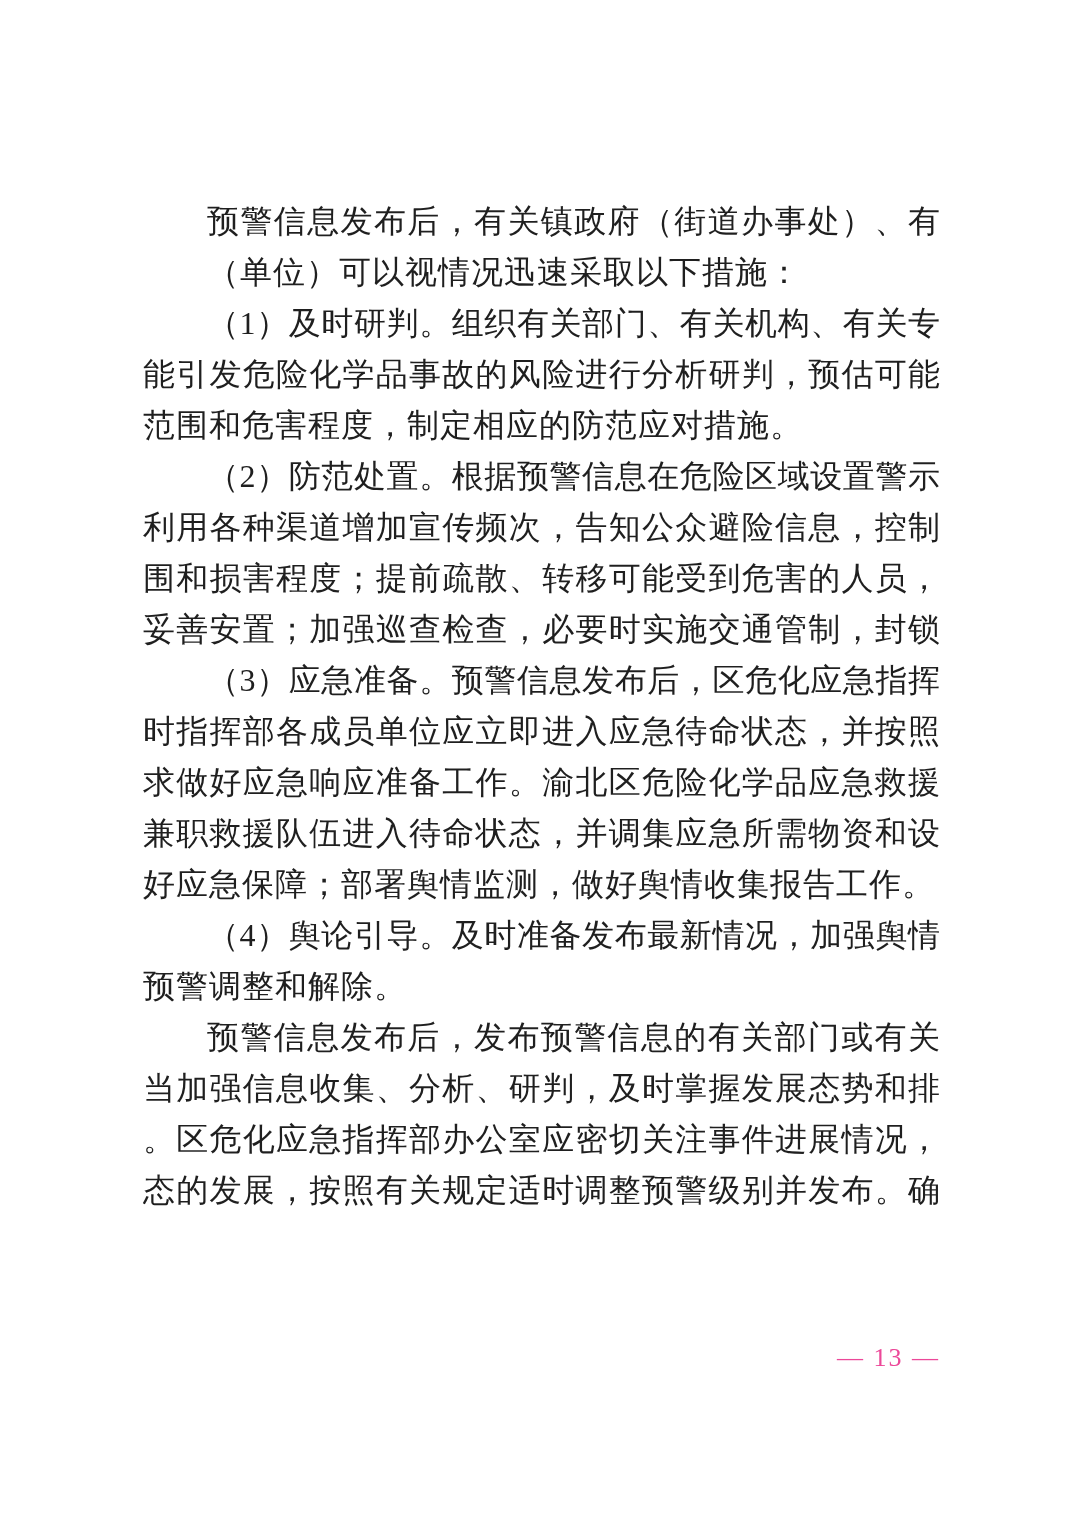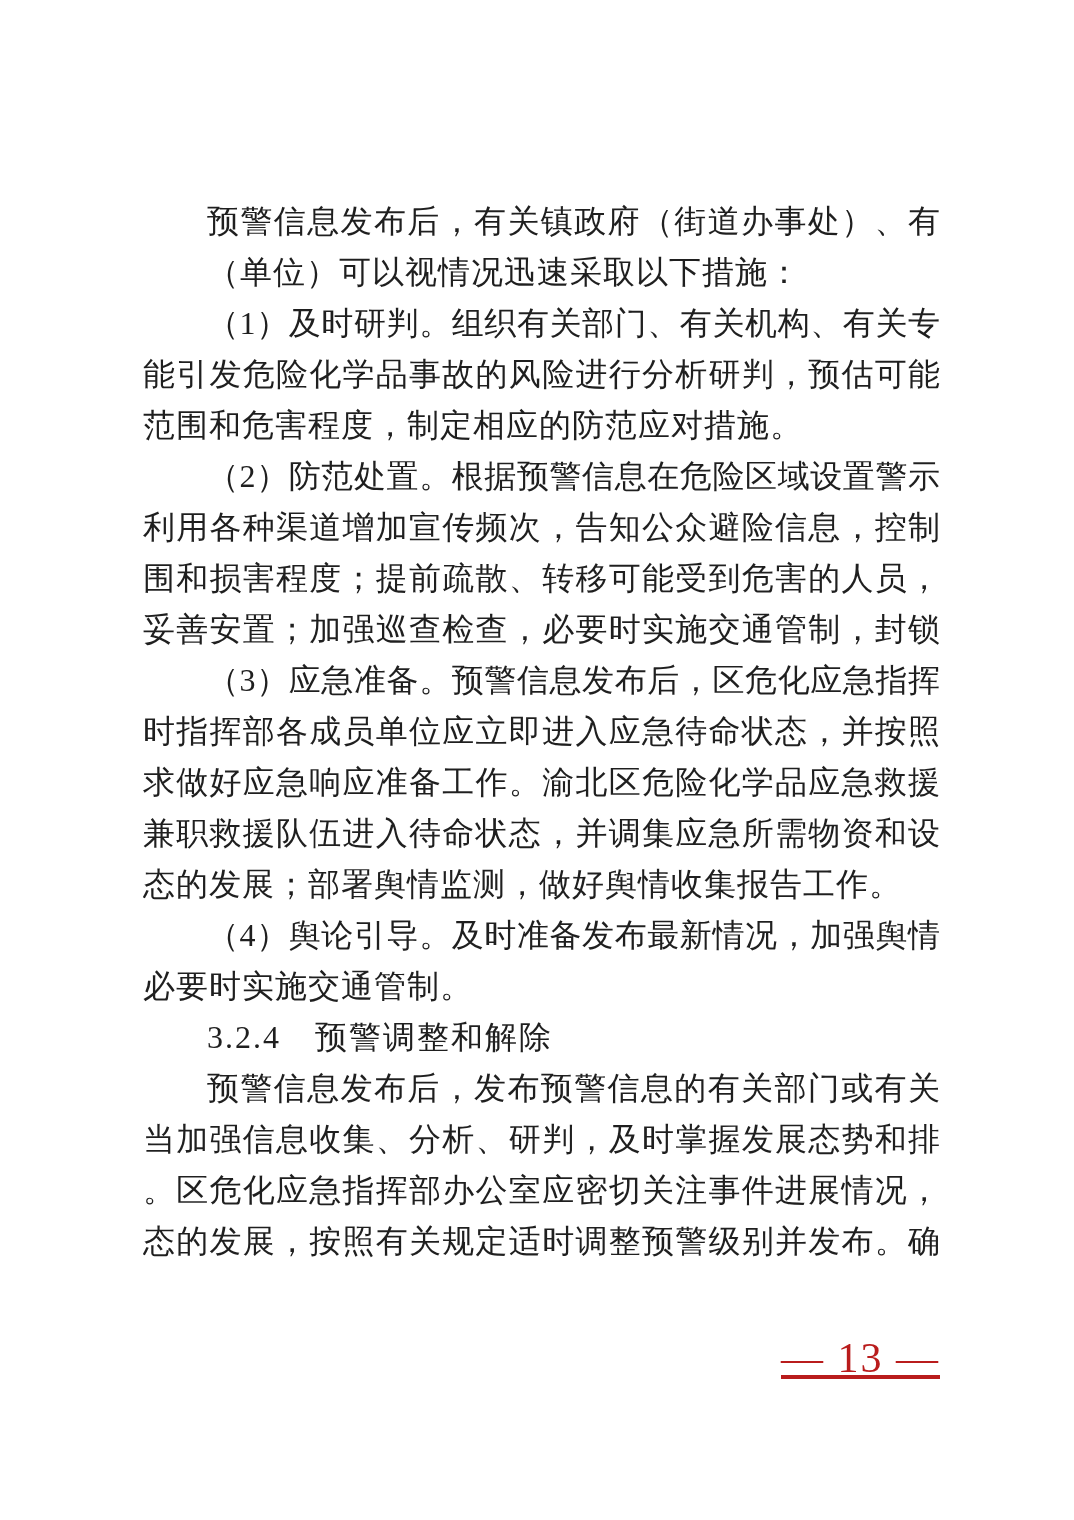--- a/index.html
+++ b/index.html
@@ -42,47 +42,45 @@
   }
   .line.heading {
     letter-spacing: 2px;
   }
   .page-number {
     position: absolute;
     top: 1338px;
     left: 143px;
     width: 797px;
     text-align: right;
-    font-size: 42px;
+    font-size: 26px;
     line-height: 40px;
-    color: #b91c1c;
+    color: #ec4899;
     letter-spacing: 2px;
-    text-decoration: underline;
   }
 </style>
 </head>
 <body>
 
 <div class="text-block">
   <div class="line indent">预警信息发布后，有关镇政府（街道办事处）、有关部门</div>
   <div class="line indent last">（单位）可以视情况迅速采取以下措施：</div>
   <div class="line indent">（1）及时研判。组织有关部门、有关机构、有关专家对可</div>
   <div class="line">能引发危险化学品事故的风险进行分析研判，预估可能的影响</div>
   <div class="line last">范围和危害程度，制定相应的防范应对措施。</div>
   <div class="line indent">（2）防范处置。根据预警信息在危险区域设置警示标志，</div>
   <div class="line">利用各种渠道增加宣传频次，告知公众避险信息，控制事故范</div>
   <div class="line">围和损害程度；提前疏散、转移可能受到危害的人员，并进行</div>
   <div class="line">妥善安置；加强巡查检查，必要时实施交通管制，封锁危险区</div>
   <div class="line indent">（3）应急准备。预警信息发布后，区危化应急指挥部或临</div>
   <div class="line">时指挥部各成员单位应立即进入应急待命状态，并按照预案要</div>
   <div class="line">求做好应急响应准备工作。渝北区危险化学品应急救援队等专</div>
   <div class="line">兼职救援队伍进入待命状态，并调集应急所需物资和设备，做</div>
-  <div class="line last">态的发展；部署舆情监测，做好舆情收集报告工作。</div>
+  <div class="line last">好应急保障；部署舆情监测，做好舆情收集报告工作。</div>
   <div class="line indent">（4）舆论引导。及时准备发布最新情况，加强舆情监测，</div>
-  <div class="line last">必要时实施交通管制。</div>
-  <div class="line indent heading">3.2.4　预警调整和解除</div>
+  <div class="line last">预警调整和解除。</div>
   <div class="line indent">预警信息发布后，发布预警信息的有关部门或有关单位应</div>
   <div class="line">当加强信息收集、分析、研判，及时掌握发展态势和排险进展</div>
   <div class="line">。区危化应急指挥部办公室应密切关注事件进展情况，根据事</div>
   <div class="line">态的发展，按照有关规定适时调整预警级别并发布。确定不可</div>
 </div>
 
 <div class="page-number">— 13 —</div>
 
 </body></html>

